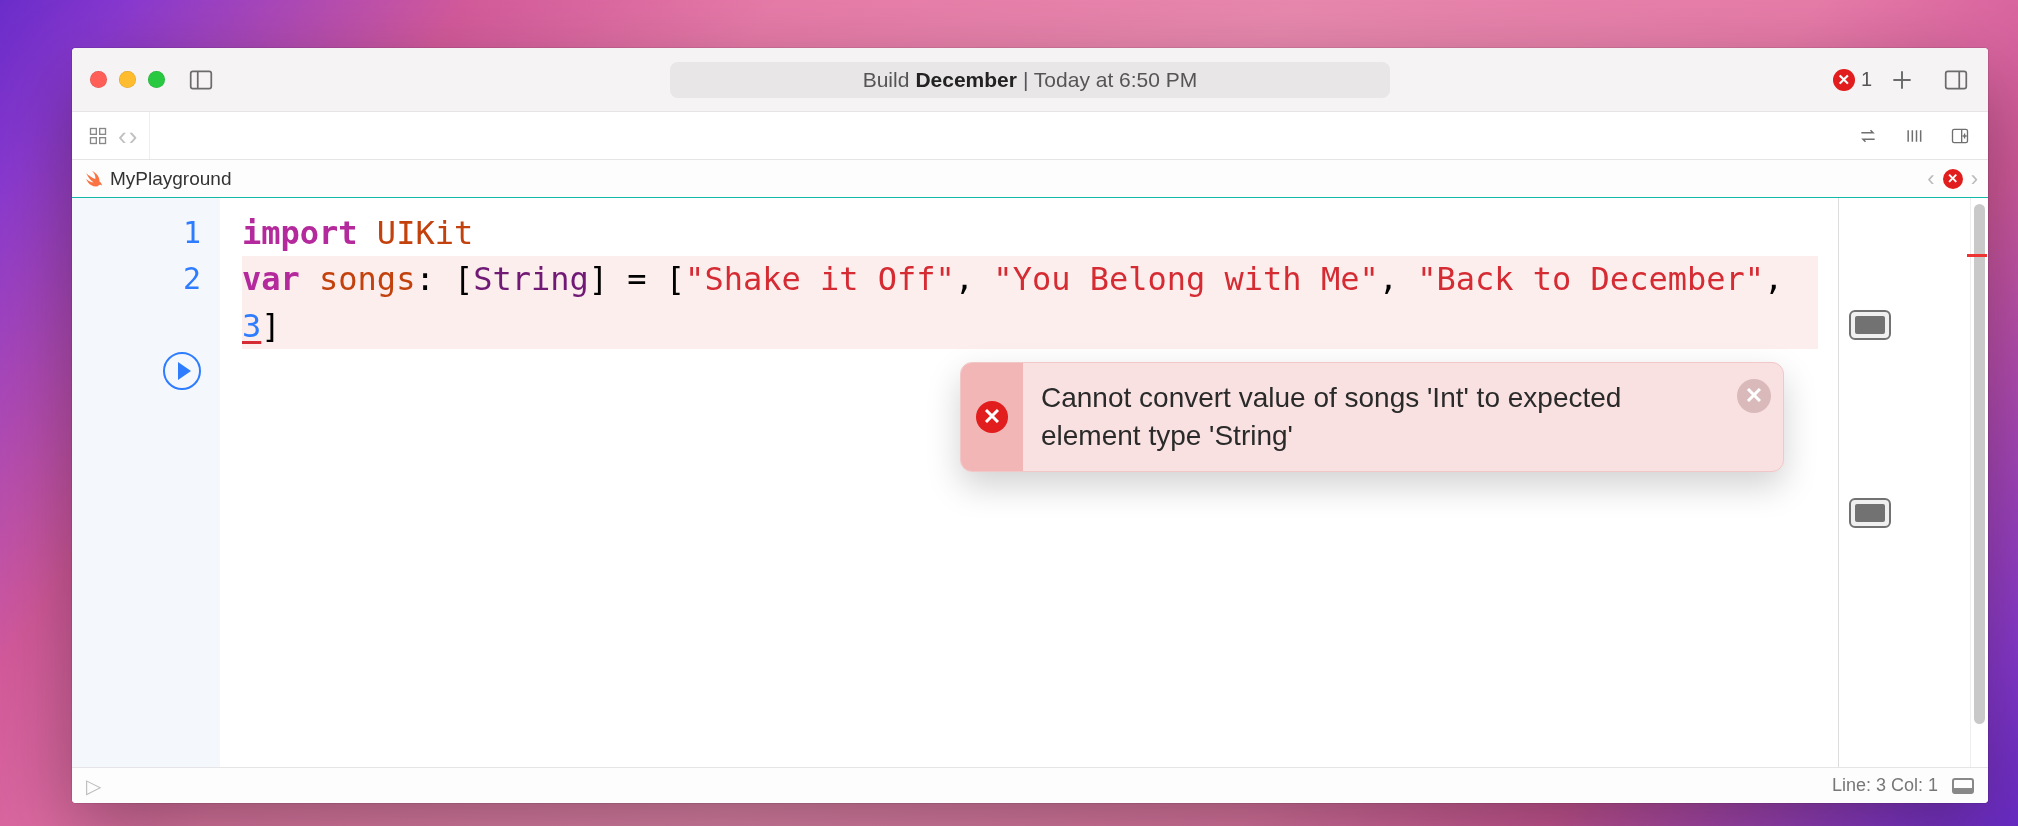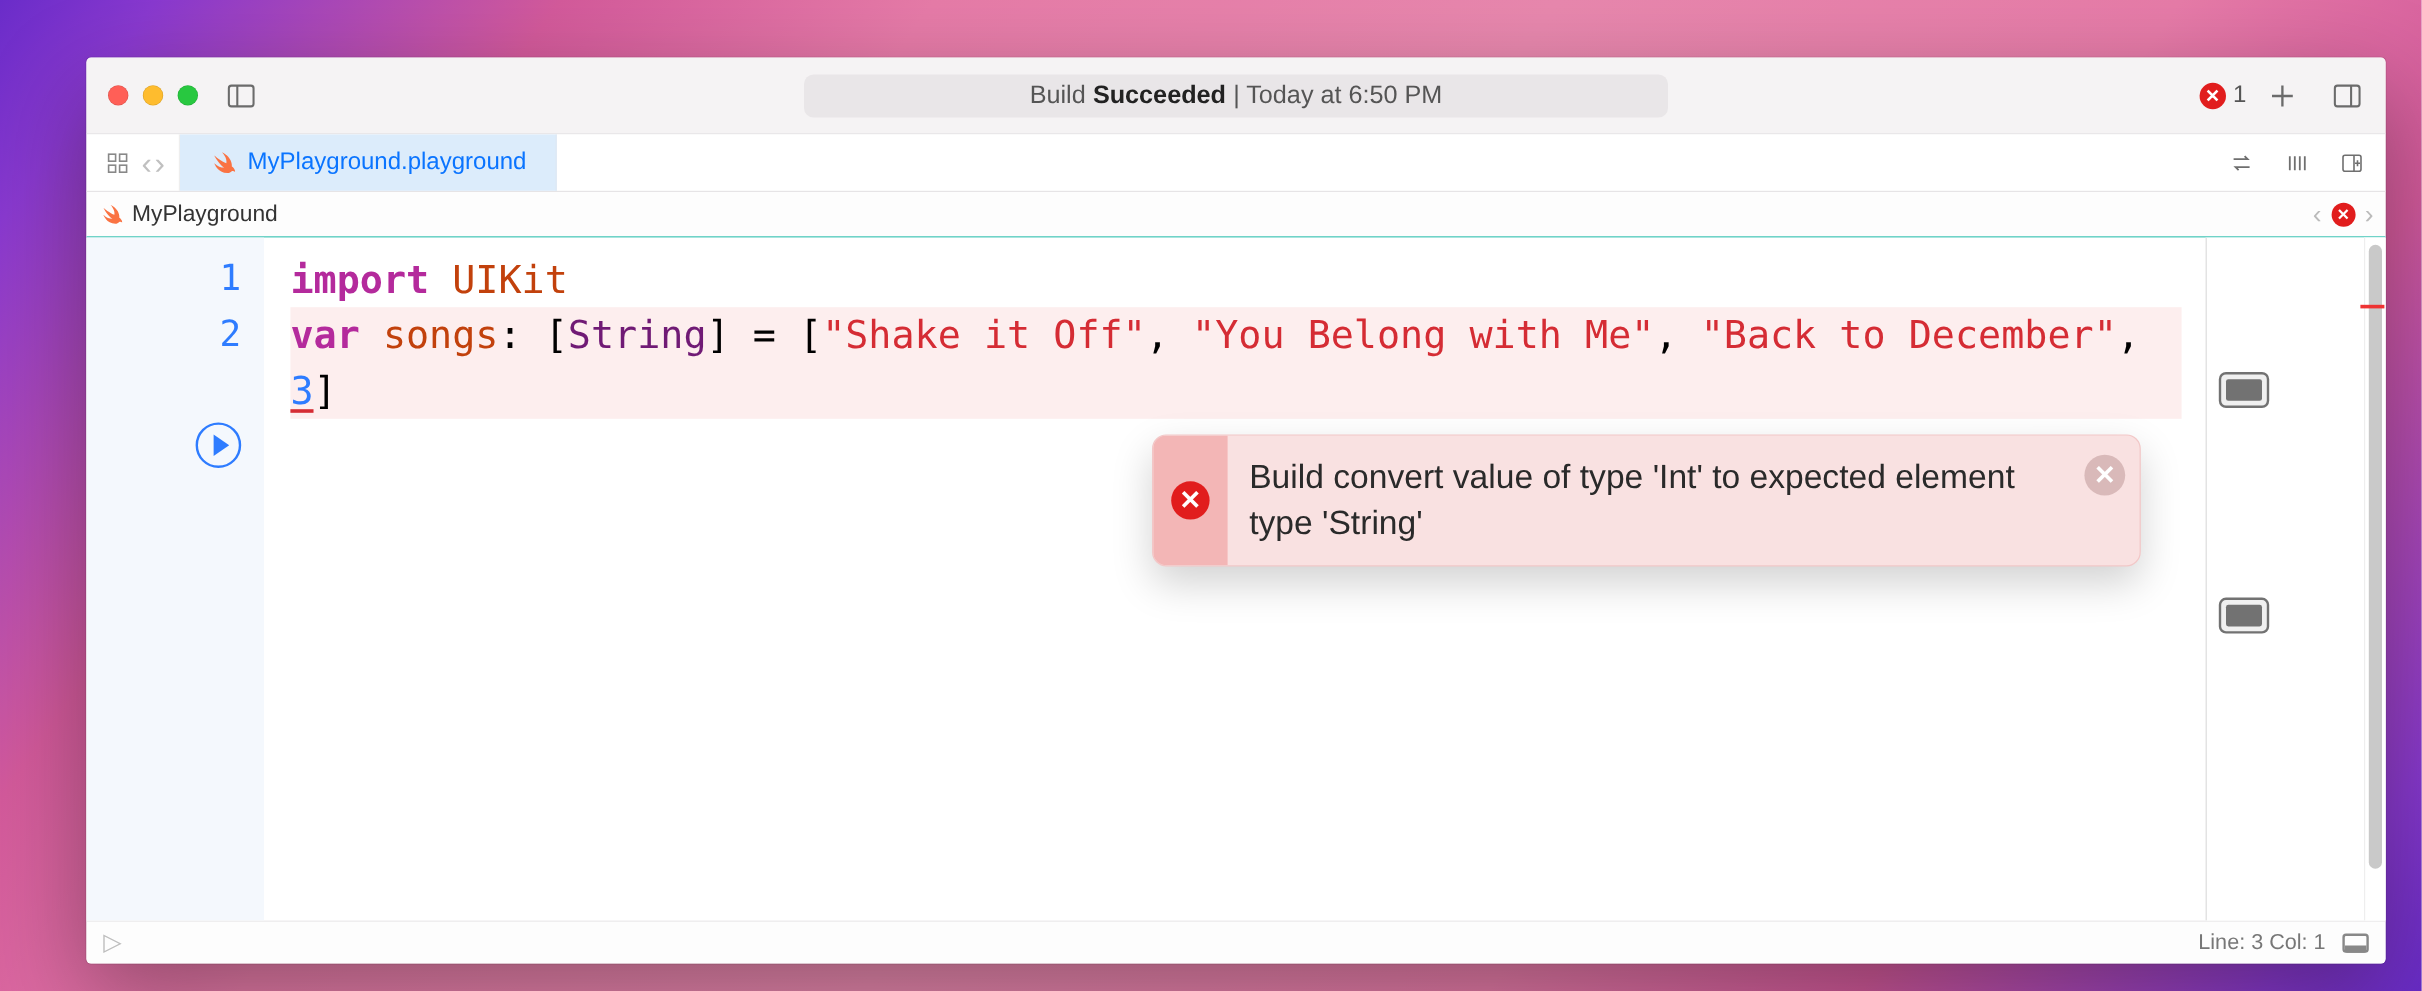--- a/index.html
+++ b/index.html
@@ -168,21 +168,21 @@
     </div>
     <div class="tb-icon">
       <svg viewBox="0 0 24 24" fill="none" stroke="currentColor" stroke-width="1.6">
           <rect x="2.5" y="4" width="19" height="16" rx="2"></rect>
           <line x1="9" y1="4" x2="9" y2="20"></line>
         </svg>
     </div>
 
     <div class="status-pill">
       <span>Build </span>
-      <span class="bold">Succeeded</span>
+      <span class="bold">December</span>
       <span> | Today at 6:50 PM</span>
     </div>
 
     <div class="spacer"></div>
 
     <div class="issue-count">
       <span class="err-badge">✕</span>
       <span>1</span>
     </div>
 
@@ -209,26 +209,20 @@
             <rect x="3" y="3" width="7" height="7"></rect>
             <rect x="14" y="3" width="7" height="7"></rect>
             <rect x="3" y="14" width="7" height="7"></rect>
             <rect x="14" y="14" width="7" height="7"></rect>
           </svg>
       </div>
       <div class="chevs">
         <span>‹</span>
         <span>›</span>
       </div>
-    </div>
-    <div class="tab">
-      <svg class="swift-logo" viewBox="0 0 24 24">
-          <path fill="#fa7343" d="M21 15c0 0 1-8-9-13 0 0 5 5 4 10-4-1-11-7-11-7s4 8 9 11c-3 0-6-1-9-4 0 0 3 9 12 9 3 0 3-2 5-2 1 0 2 1 2 1s0-3-3-5z"></path>
-        </svg>
-      <span>MyPlayground.playground</span>
     </div>
     <div class="tabbar-right">
       <div class="mini-icon">
         <svg viewBox="0 0 24 24" fill="none" stroke="currentColor" stroke-width="1.8">
             <path d="M4 8h14l-3-3M20 16H6l3 3"></path>
           </svg>
       </div>
       <div class="mini-icon">
         <svg viewBox="0 0 24 24" fill="none" stroke="currentColor" stroke-width="1.8">
             <line x1="5" y1="5" x2="5" y2="19"></line>
@@ -269,21 +263,21 @@
           <div class="play-btn"></div>
         </div>
       </div>
       <div class="code"><span class="line"><span class="kw-import">import</span> <span class="ident">UIKit</span></span><span class="line err-bg"><span class="kw-var">var</span> <span class="ident">songs</span><span class="punct">: [</span><span class="type">String</span><span class="punct">] = [</span><span class="str">"Shake it Off"</span><span class="punct">, </span><span class="str">"You Belong with Me"</span><span class="punct">, </span><span class="str">"Back to December"</span><span class="punct">, </span><span class="errnum">3</span><span class="punct">]</span></span>
 
         
         <div class="popover">
           <div class="stripe">
             <span class="err-badge">✕</span>
           </div>
-          <div class="msg">Build convert value of type 'Int' to expected element type 'String'</div>
+          <div class="msg">Cannot convert value of songs 'Int' to expected element type 'String'</div>
           <div class="close">
             <div class="close-btn">✕</div>
           </div>
         </div>
       </div>
     </div>
 
     <div class="results-col">
       <div class="pad-top"></div>
       <div class="resbox"></div>

